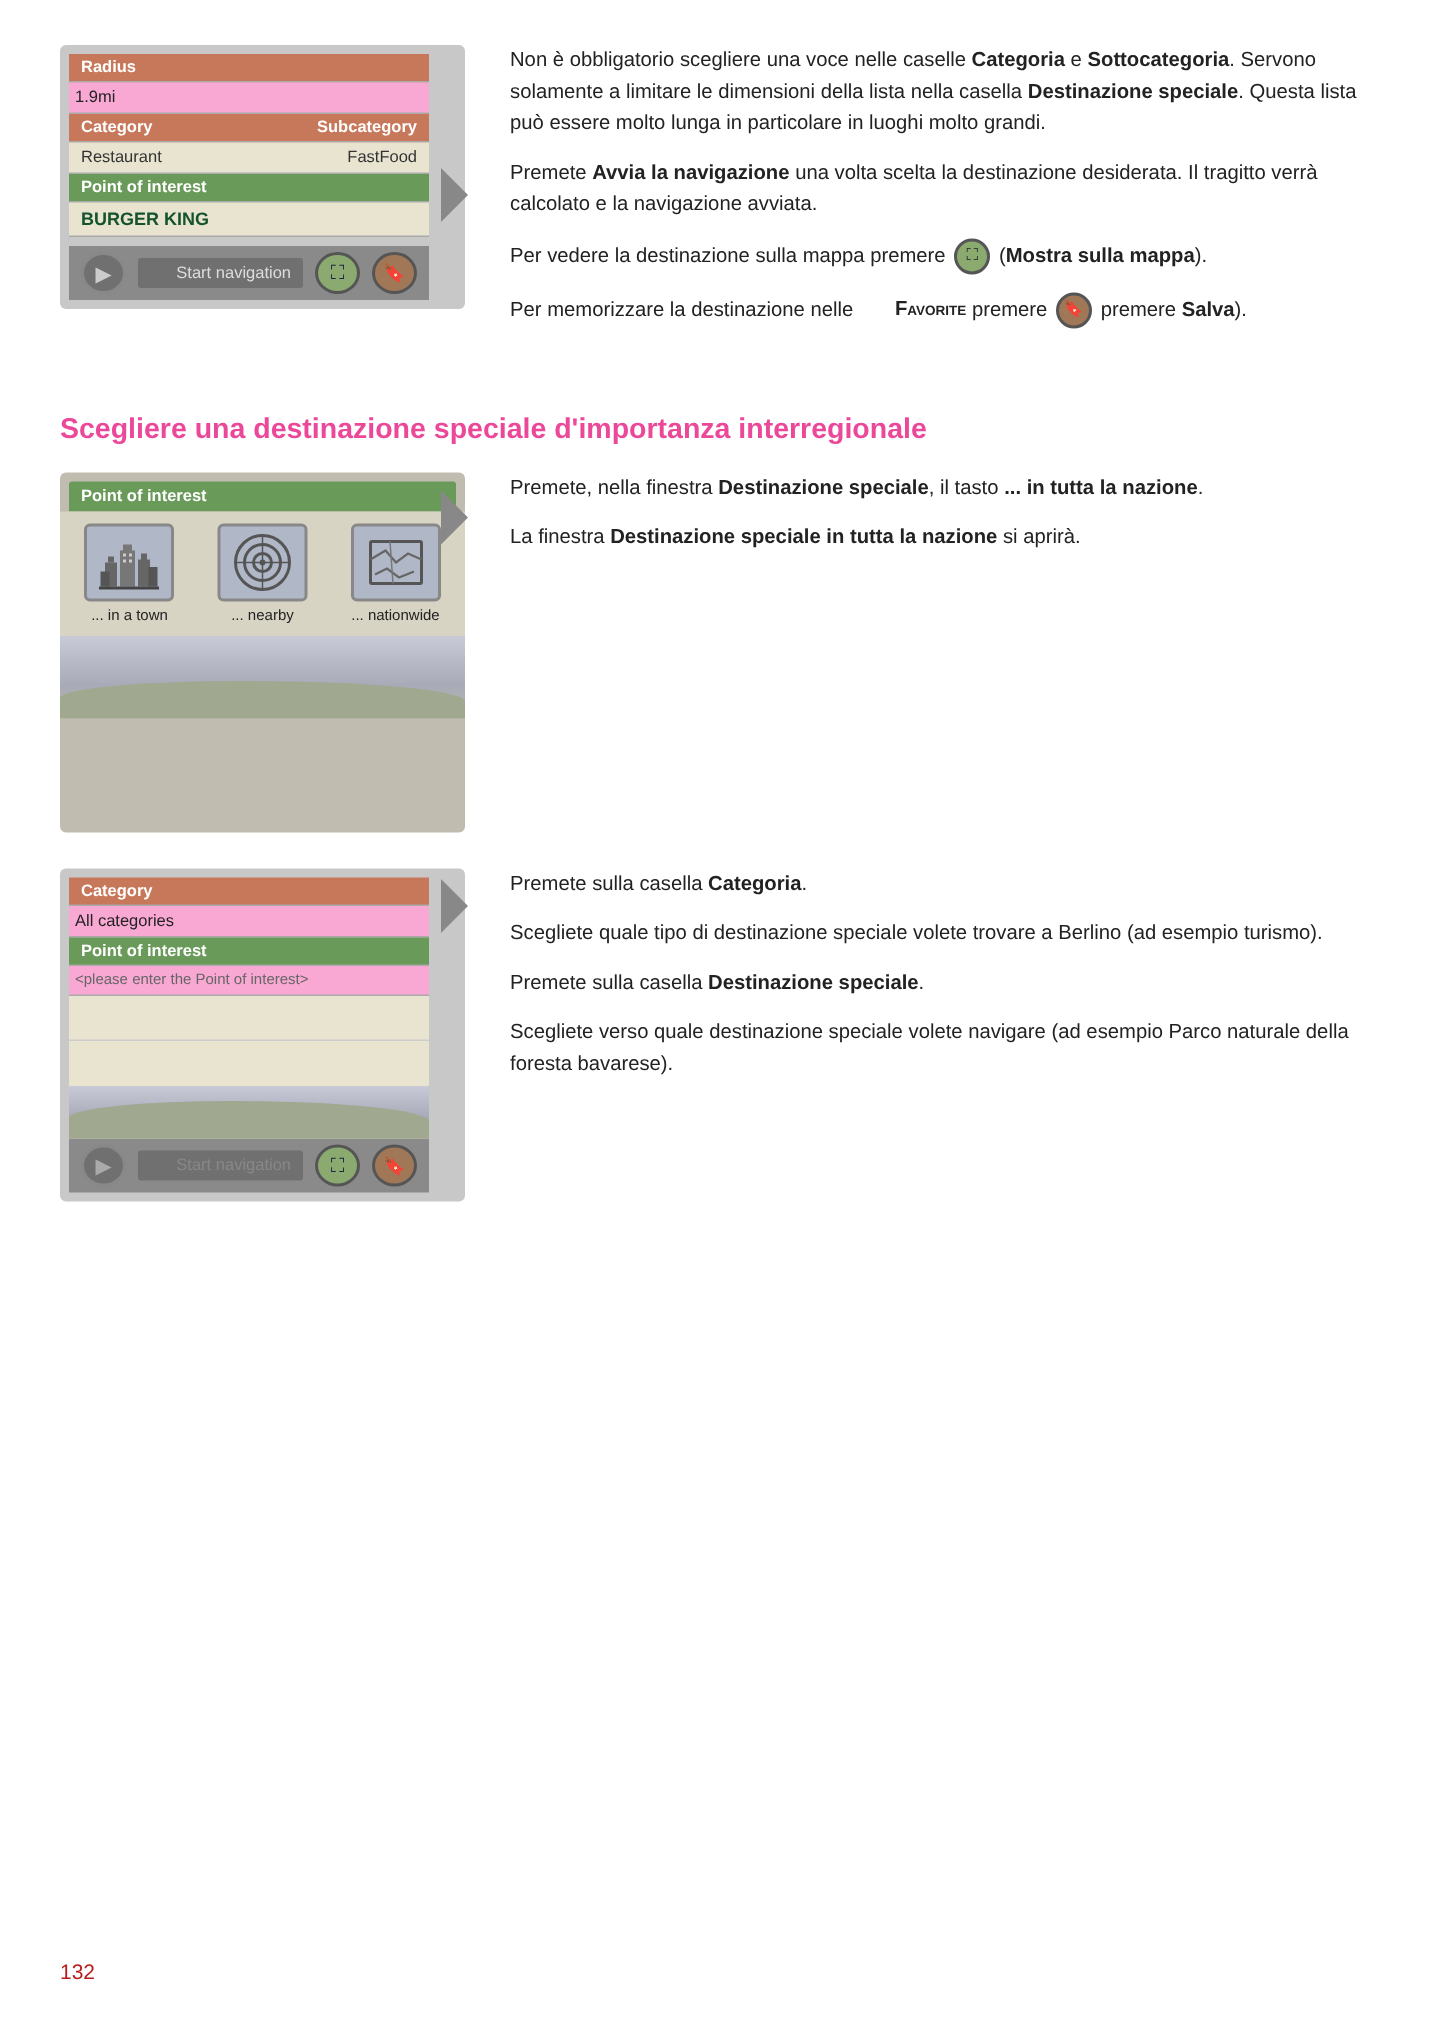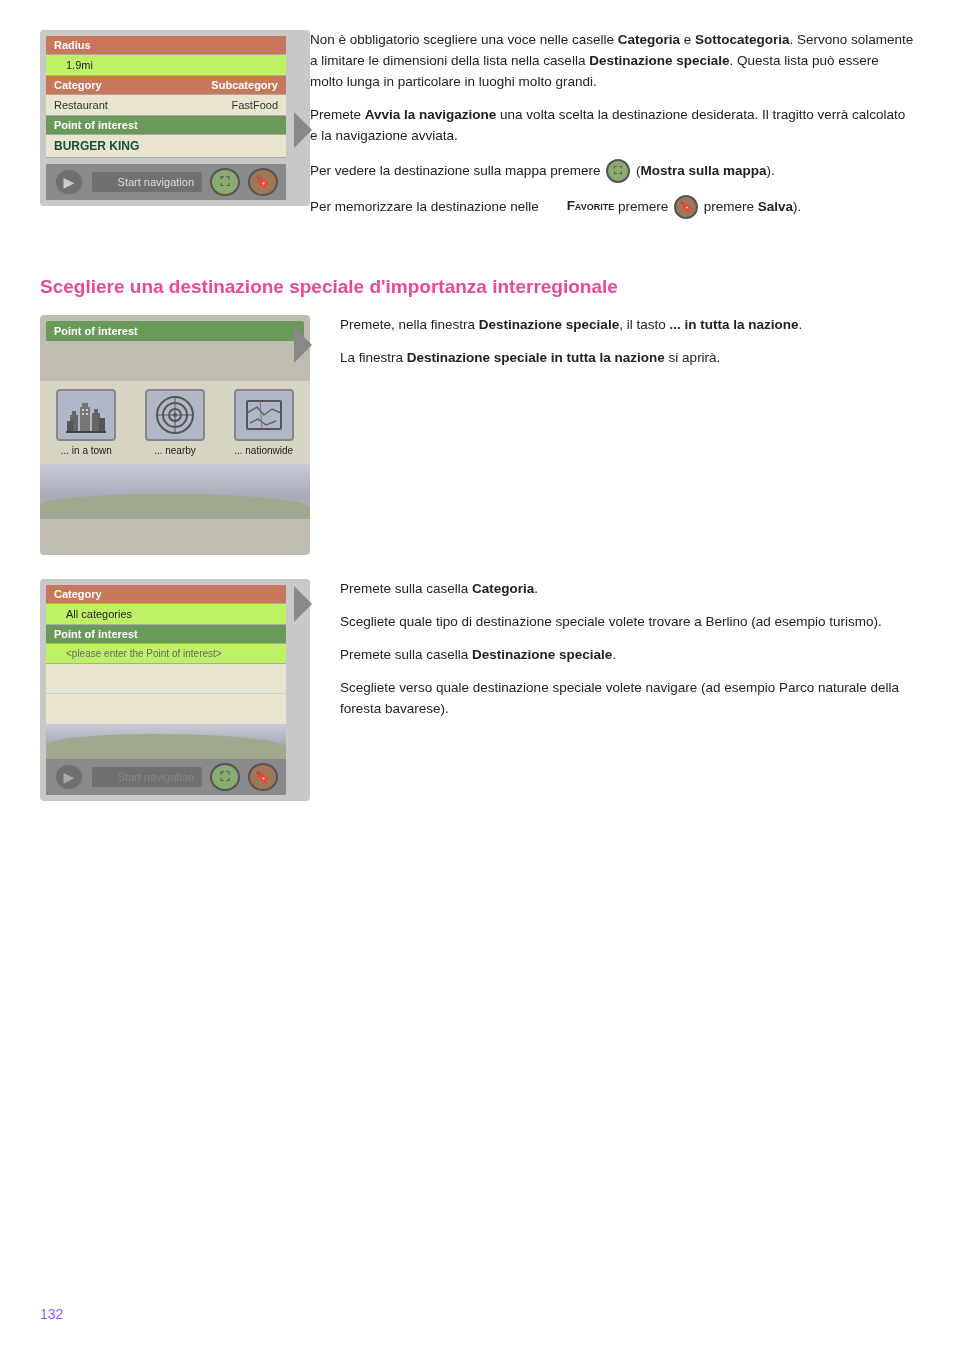--- a/index.html
+++ b/index.html
@@ -15,20 +15,21 @@
 
     .page-layout {
       display: flex;
       flex-direction: column;
       gap: 0;
     }
 
     
     .top-section {
       display: flex;
+      gap: 30px;
       margin-bottom: 24px;
     }
 
     
     .nav-screen {
       width: 270px;
       min-width: 270px;
       background: #c8c8c8;
       border-radius: 4px;
       position: relative;
@@ -46,22 +47,22 @@
 
     .screen-row.label-row {
       background: #c8785a;
       color: #fff;
       font-weight: bold;
       font-size: 11px;
       padding: 3px 8px;
     }
 
     .screen-row.value-row {
-      background: #bef264;
-      padding: 4px 20px;
+      background: #f9a8d4;
+      padding: 4px 4px;
       font-size: 11px;
       color: #222;
     }
 
     .screen-row.double-col {
       display: flex;
       justify-content: space-between;
       background: #c8785a;
       color: #fff;
       font-size: 11px;
@@ -195,21 +196,20 @@
       margin: 6px 6px 0 6px;
       border-radius: 2px 2px 0 0;
     }
 
     .poi-buttons-row {
       display: flex;
       gap: 20px;
       padding: 8px 12px;
       justify-content: space-around;
       background: #d8d4c4;
-      margin-top: 40px;
     }
 
     .poi-btn {
       width: 68px;
       display: flex;
       flex-direction: column;
       align-items: center;
       gap: 4px;
     }
 
@@ -241,21 +241,21 @@
       display: flex;
       gap: 30px;
     }
 
     
     .page-number {
       position: fixed;
       bottom: 30px;
       left: 40px;
       font-size: 14px;
-      color: #8b5cf6;
+      color: #b91c1c;
     }
 
     
     b { font-weight: bold; }
     .small-caps {
       font-variant: small-caps;
       font-weight: bold;
       margin-left: 24px;
     }
 

